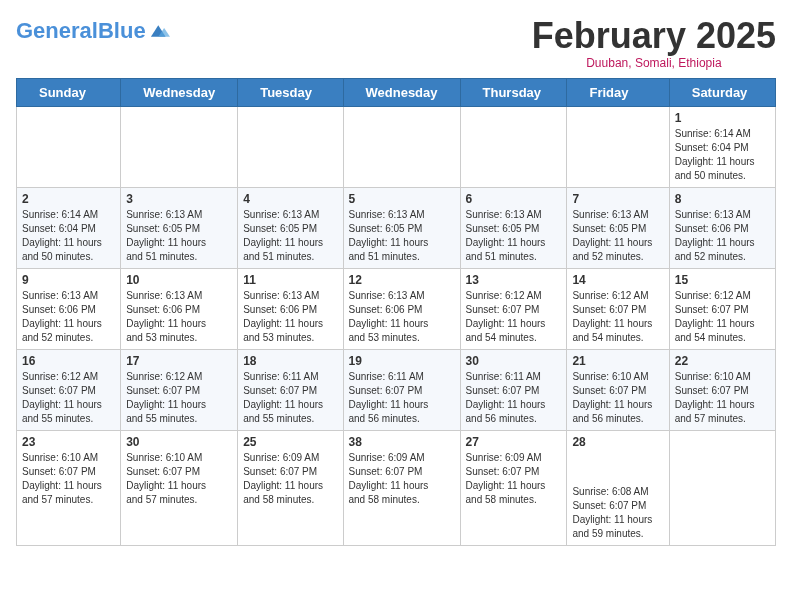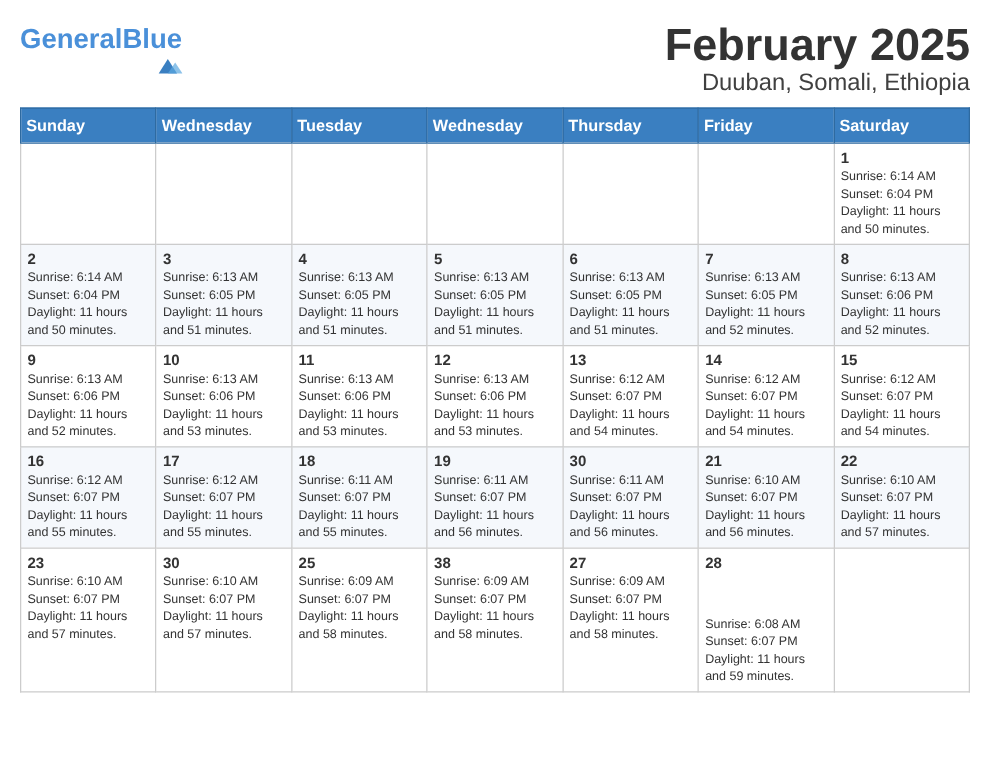--- a/index.html
+++ b/index.html
@@ -27,43 +27,43 @@
       color: #333;
       line-height: 1;
     }
     .logo-text span { color: #4a90d9; }
     .logo-icon {
       width: 22px;
       height: 22px;
       margin-left: 2px;
     }
     .title-block {
-      text-align: right;
+      text-align: center;
     }
     .month-title {
       font-size: 36px;
       font-weight: bold;
       color: #333;
       line-height: 1.1;
     }
     .location {
-      font-size: 19px;
-      color: #404040;
+      font-size: 12px;
+      color: #be185d;
     }
     .calendar {
       width: 100%;
       border-collapse: collapse;
       border: 1px solid #ccc;
     }
     .calendar th {
       background-color: #3a7fc1;
       color: #fff;
       font-size: 13px;
       font-weight: bold;
-      padding: 6px 4px;
+      padding: 6px 22px;
       text-align: left;
       border: 1px solid #2e6aa0;
     }
     .calendar td {
       vertical-align: top;
       border: 1px solid #ccc;
       padding: 4px 5px;
       width: 108px;
       min-height: 80px;
       font-size: 10.5px;
@@ -90,21 +90,21 @@
     .calendar tr:nth-child(even) .empty-cell {
       background: #f5f8fc !important;
     }
   </style>
 </head>
 <body>
 
 <div class="header">
   <div class="logo">
     <div>
-      <div style="display:flex;align-items:flex-end;flex-direction:column;">
+      <div style="display:flex;align-items:flex-start;">
         <span class="logo-text">
           <span>General</span><span style="color:#4a90d9">Blue</span>
         </span>
         <svg class="logo-icon" viewBox="0 0 30 24" xmlns="http://www.w3.org/2000/svg">
           <polygon points="4,20 14,4 24,20" fill="#3a7fc1"></polygon>
           <polygon points="14,20 22,8 30,20" fill="#5ba8e0" opacity="0.7"></polygon>
         </svg>
       </div>
     </div>
   </div>

